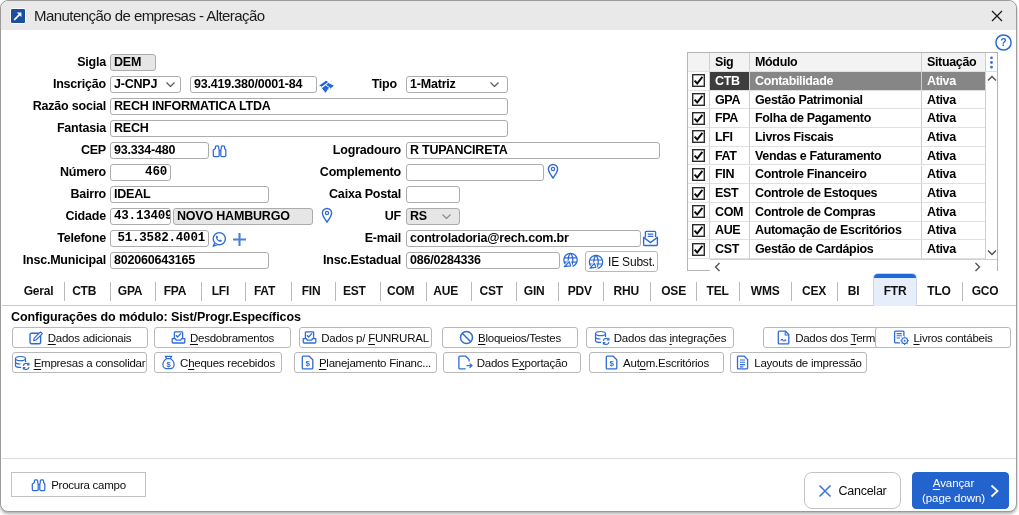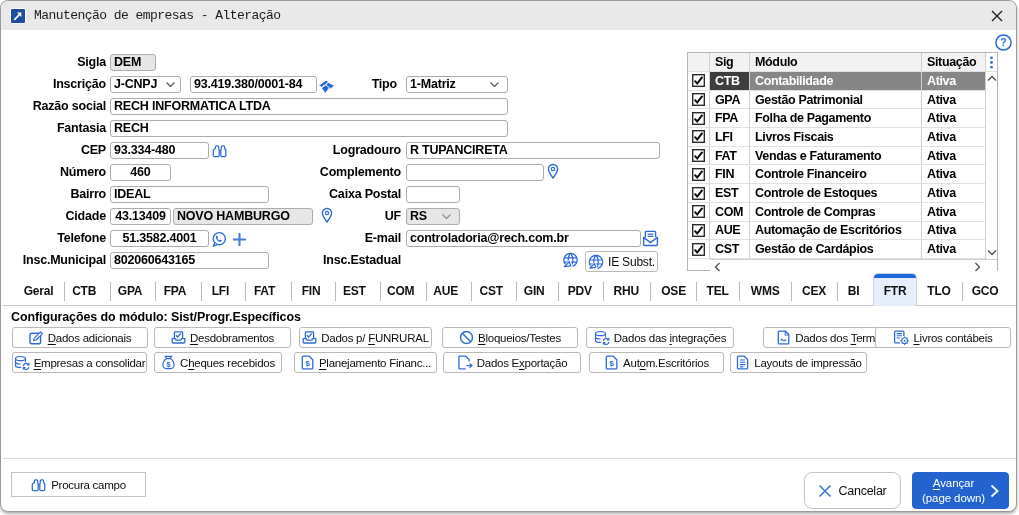--- a/index.html
+++ b/index.html
@@ -1,24 +1,24 @@
 <!DOCTYPE html>
 <html><head>
 <meta charset="utf-8">
 <style>
 html,body{margin:0;padding:0;background:#fff;}
 *{box-sizing:border-box;font-family:"Liberation Sans",sans-serif;}
 #wrap{position:relative;width:1019px;height:515px;overflow:hidden;background:#fff;}
 #dlg{position:absolute;left:0;top:0;width:1017px;height:512px;background:#fff;border:1px solid #9a9a9a;border-radius:8px;box-shadow:0 2px 3px rgba(0,0,0,.30);overflow:hidden;}
 #titlebar{position:absolute;left:0;top:0;width:100%;height:29px;background:#e9e9e9;border-radius:8px 8px 0 0;}
-#title{position:absolute;left:33px;top:0;height:29px;line-height:29px;font-size:13px;color:#1b1b1b;letter-spacing:-0.55px;font-family:Liberation Mono, monospace;}
+#title{position:absolute;left:33px;top:0;height:29px;line-height:29px;font-size:15px;color:#1b1b1b;letter-spacing:-0.55px;}
 .lblL{position:absolute;width:160px;text-align:right;font-weight:bold;font-size:12.5px;color:#000;height:17px;line-height:17px;letter-spacing:-0.2px;}
 .inp{position:absolute;height:17px;border:1px solid #acacac;border-radius:3px;background:#fff;font-weight:bold;font-size:12.5px;line-height:15px;color:#000;padding:0 3px;white-space:nowrap;overflow:hidden;letter-spacing:-0.2px;}
 .dis{background:#e6e6e6;}
-.num{text-align:center;}
+.num{text-align:right;font-family:Liberation Mono, monospace;}
 .chev{position:absolute;width:9px;height:5px;}
 .ico{position:absolute;}
 .tab{position:absolute;top:279px;height:22px;line-height:22px;transform:translateX(-50%);font-weight:bold;font-size:12px;color:#111;letter-spacing:-0.2px;}
 .tsep{position:absolute;top:281px;height:19px;width:1px;background:#b9b9b9;}
 .btn{position:absolute;height:21px;border:1px solid #b9b9b9;border-radius:3px;background:#fff;display:flex;align-items:center;justify-content:center;font-size:11.5px;color:#0d0d0d;white-space:nowrap;letter-spacing:-0.25px;}
 .btn svg{margin-right:4px;}
 .u{text-decoration:underline;text-underline-offset:2px;}
 .row{position:absolute;display:flex;font-weight:bold;font-size:12.5px;color:#000;}
 .cell{border-right:1px solid #cfcfcf;border-bottom:1px solid #e0e0e0;padding:0 5px;display:flex;align-items:center;letter-spacing:-0.35px;text-align:right;}
 </style>
@@ -81,20 +81,21 @@
   <div class="inp" style="left:405px;top:185px;width:54px"></div>
   <div class="inp num" style="left:109px;top:207px;width:61px">43.13409</div>
   <div class="inp dis" style="left:172px;top:207px;width:140px">NOVO HAMBURGO</div>
   <div class="inp dis" style="left:405px;top:207px;width:54px">RS</div>
   <svg class="chev" style="left:441px;top:213px" viewBox="0 0 9 5">
         <path d="M0.5 0.5 L4.5 4.5 L8.5 0.5" fill="none" stroke="#8a8a8a" stroke-width="1.2"></path>
       </svg>
   <div class="inp num" style="left:109px;top:229px;width:99px">51.3582.4001</div>
   <div class="inp" style="left:405px;top:229px;width:235px">controladoria@rech.com.br</div>
   <div class="inp" style="left:109px;top:251px;width:159px">802060643165</div>
+  <div class="inp" style="left:405px;top:251px;width:154px">086/0284336</div>
 
   <div id="icons">
 <svg class="ico" style="left:317px;top:78px" width="18" height="16" viewBox="0 0 18 16">
           <path d="M0.6 6.6 L8 1.2 L11 3 L3.6 8.2 Z" fill="#2366d9" stroke="#fff" stroke-width="0.9"></path>
           <path d="M10.2 3.4 L16.6 6.6 L12.4 10 L6.9 6.6 Z" fill="#2366d9" stroke="#fff" stroke-width="0.9"></path>
           <path d="M3.4 9 L7.6 6 L11.6 8.6 L7.4 14.4 Z" fill="#2366d9" stroke="#fff" stroke-width="0.9"></path>
         </svg>
 <div class="ico" style="left:211px;top:143px"><svg width="16" height="14" viewBox="0 0 16 14">
             <path d="M3.4 4.6 V2.9 a1 1 0 0 1 1-1 h1.3 a1 1 0 0 1 1 1 v1.7 l0.5 1.4 v5.4 a1.1 1.1 0 0 1 -1.1 1.1 H2.4 a1.1 1.1 0 0 1 -1.1-1.1 V6 Z" fill="none" stroke="#2e6bd8" stroke-width="1.25" stroke-linejoin="round"></path>
             <path d="M12.6 4.6 V2.9 a1 1 0 0 0 -1-1 h-1.3 a1 1 0 0 0 -1 1 v1.7 l-0.5 1.4 v5.4 a1.1 1.1 0 0 0 1.1 1.1 h2.8 a1.1 1.1 0 0 0 1.1-1.1 V6 Z" fill="none" stroke="#2e6bd8" stroke-width="1.25" stroke-linejoin="round"></path>

